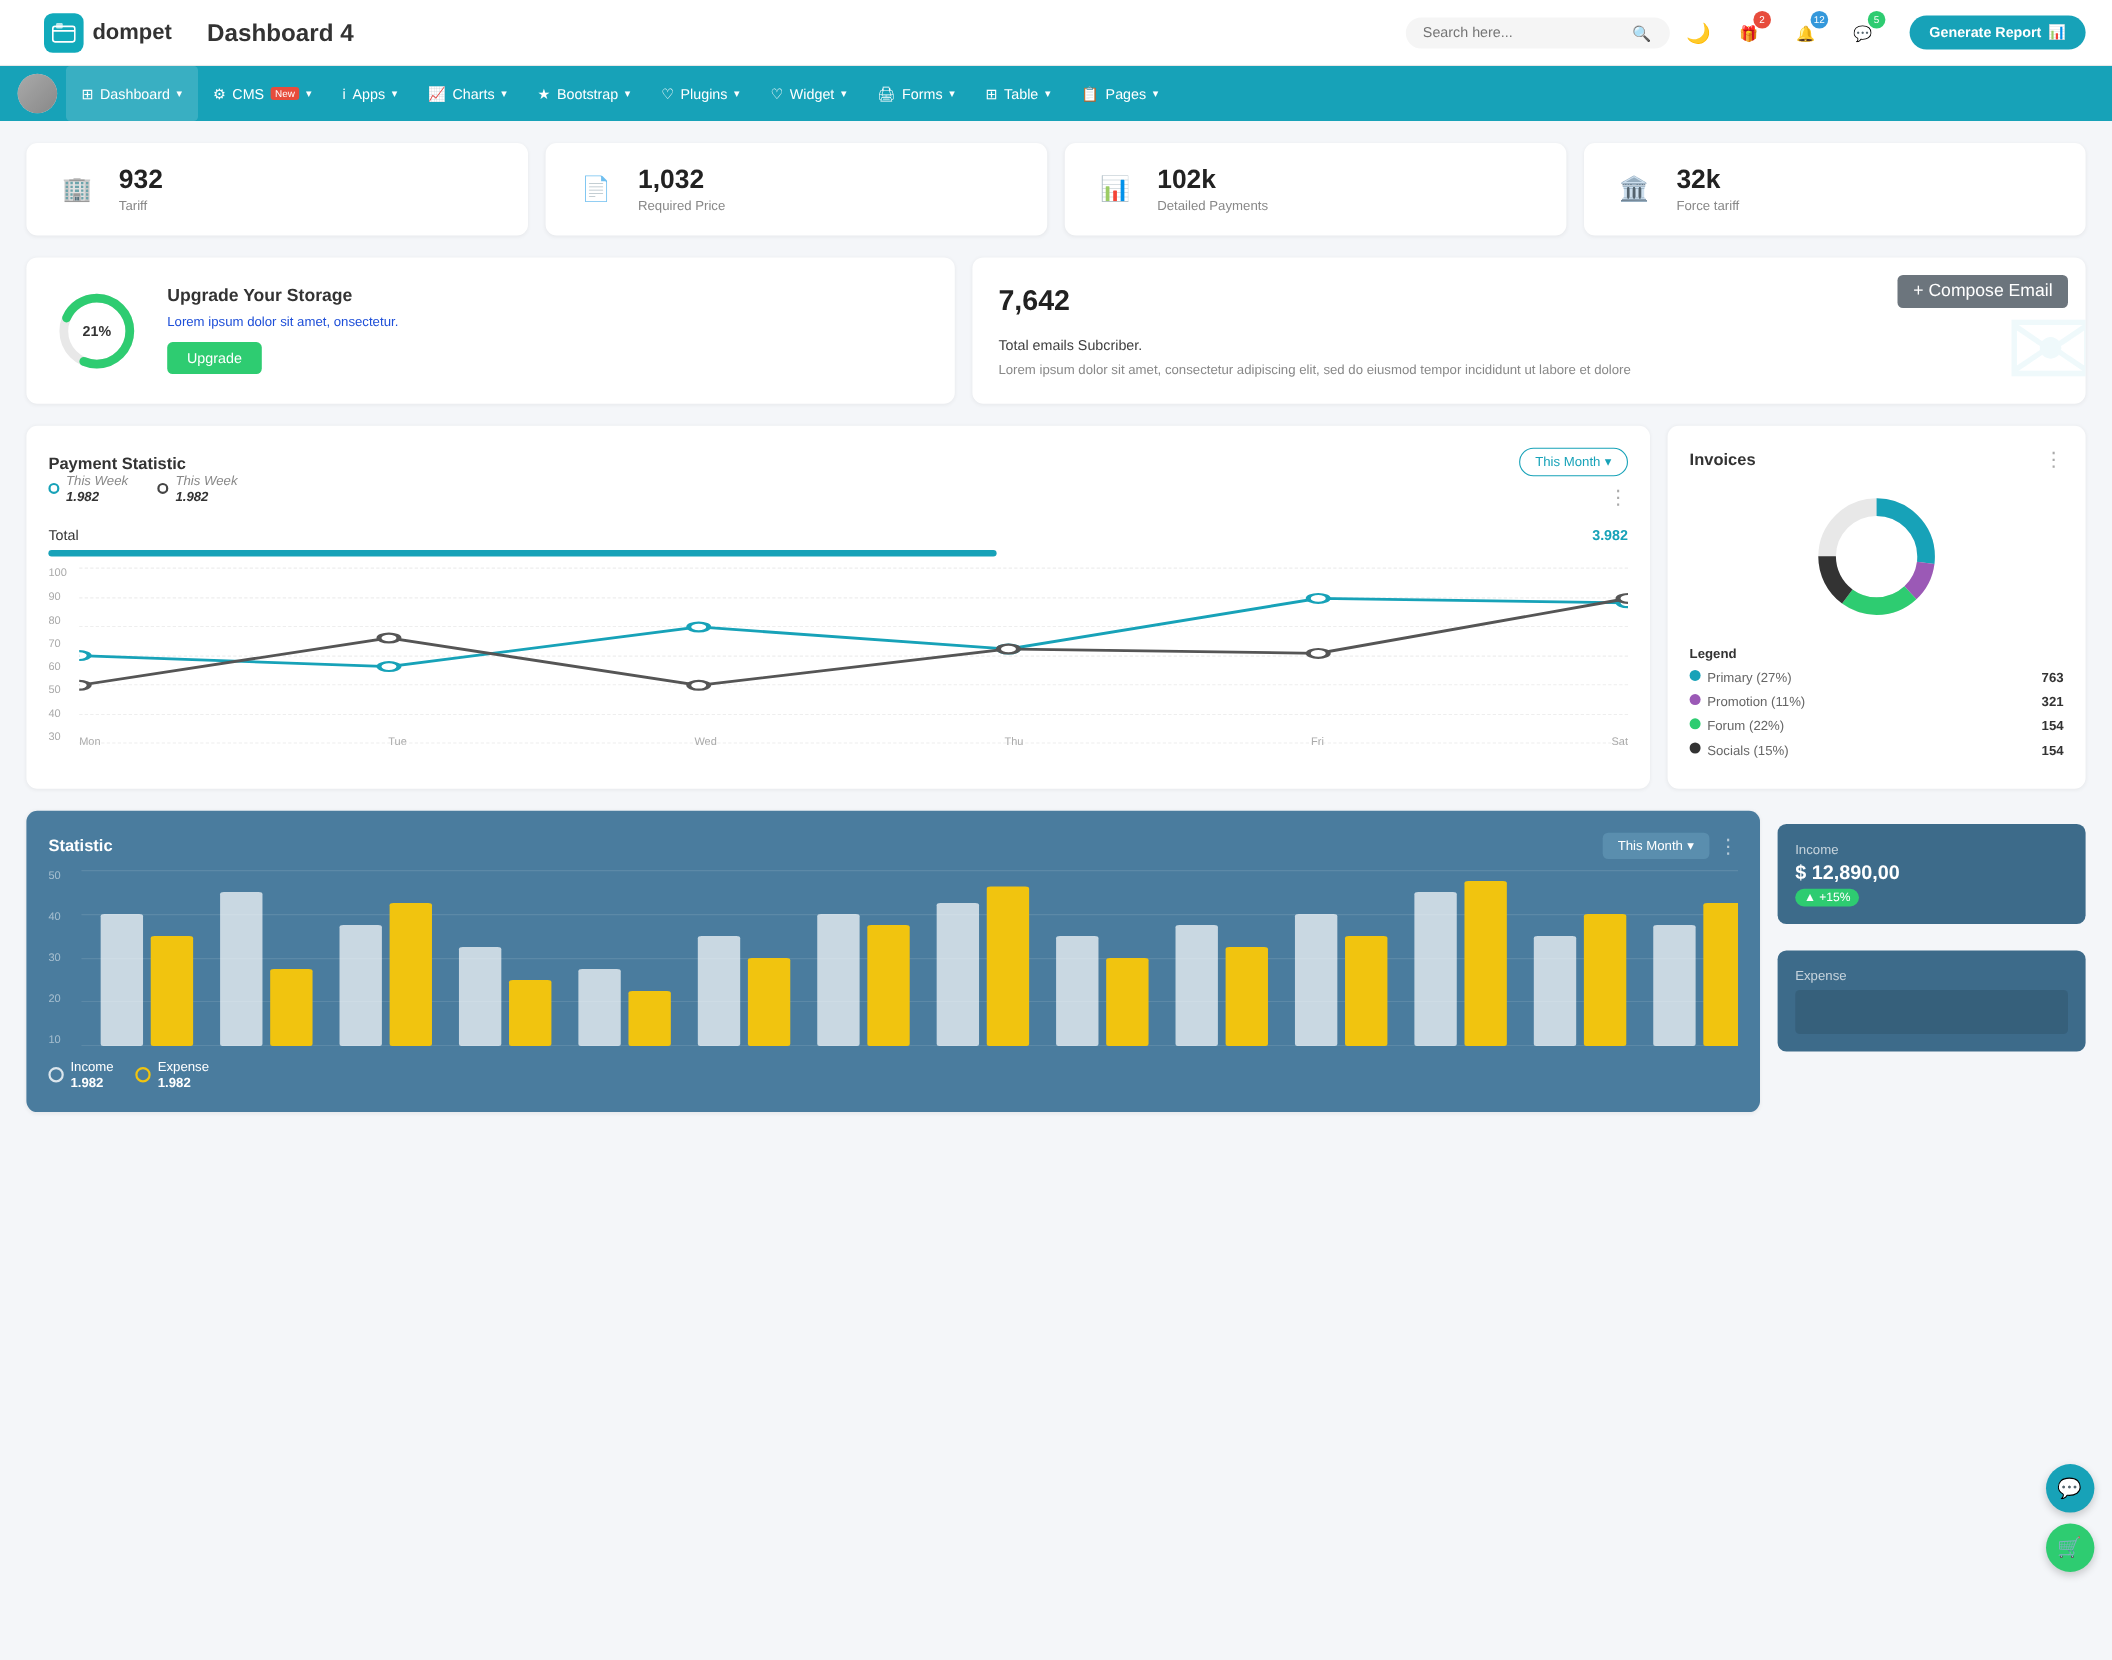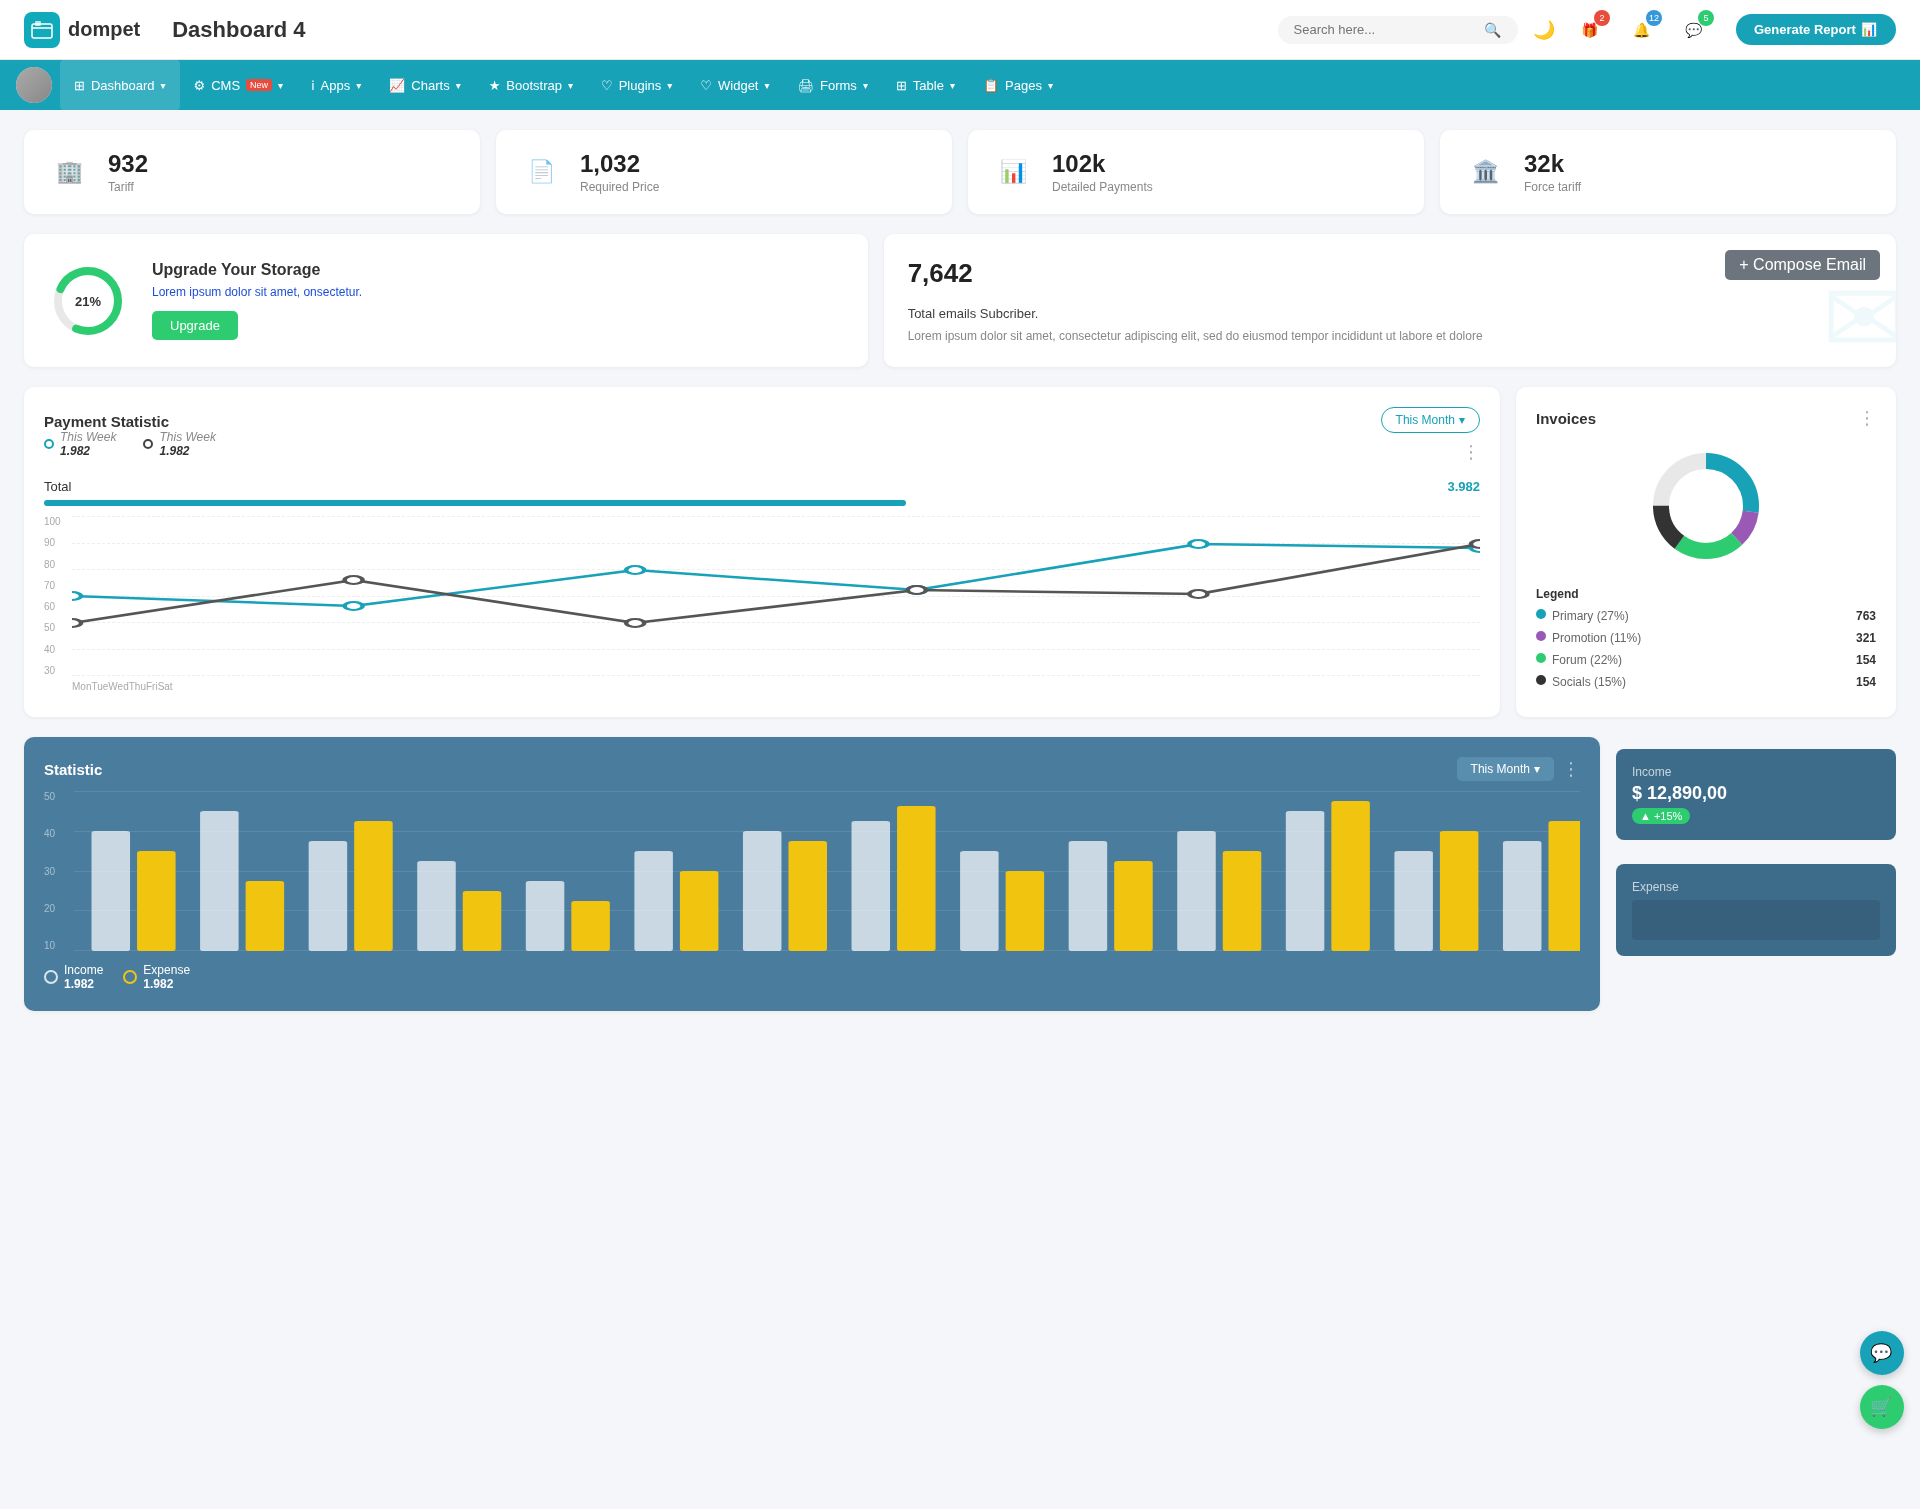--- a/index.html
+++ b/index.html
@@ -1,20 +1,20 @@
 <!DOCTYPE html>
 <html><head>
   <meta charset="utf-8">
   <style>
     * { margin: 0; padding: 0; box-sizing: border-box; }
     body { font-family: 'Segoe UI', Arial, sans-serif; background: #f4f6f9; color: #333; font-size: 14px; }
 
     
     .header { background: #fff; display: flex; align-items: center; padding: 0 24px; height: 60px; border-bottom: 1px solid #e8e8e8; }
-    .logo { display: flex; align-items: center; gap: 8px; margin-right: 32px; }
+    .logo { display: flex; align-items: center; gap: 8px; margin-right: 32px; margin-left: 16px; }
     .logo-icon { width: 36px; height: 36px; background: #1ab; border-radius: 8px; display: flex; align-items: center; justify-content: center; color: #fff; font-size: 18px; }
     .logo-text { font-size: 20px; font-weight: 700; color: #333; }
     .page-title { font-size: 22px; font-weight: 600; color: #333; flex: 1; }
     .search-bar { display: flex; align-items: center; background: #f5f5f5; border-radius: 20px; padding: 6px 16px; gap: 8px; width: 240px; }
     .search-bar input { border: none; background: transparent; outline: none; font-size: 13px; color: #666; width: 100%; }
     .header-icons { display: flex; align-items: center; gap: 16px; margin-left: 16px; }
     .icon-btn { position: relative; cursor: pointer; width: 36px; height: 36px; display: flex; align-items: center; justify-content: center; border-radius: 50%; }
     .badge { position: absolute; top: -2px; right: -2px; background: #e74c3c; color: #fff; border-radius: 50%; width: 16px; height: 16px; font-size: 9px; display: flex; align-items: center; justify-content: center; }
     .badge-blue { background: #3498db; }
     .badge-green { background: #2ecc71; }
@@ -71,21 +71,21 @@
     .legend-val { font-weight: 700; color: #333; display: block; }
     .month-select { background: #fff; border: 1.5px solid #17a2b8; border-radius: 20px; color: #17a2b8; padding: 5px 14px; font-size: 12px; cursor: pointer; display: flex; align-items: center; gap: 4px; }
     .payment-total { display: flex; justify-content: space-between; margin-bottom: 6px; font-size: 13px; }
     .total-bar { height: 6px; background: #17a2b8; border-radius: 3px; width: 60%; }
     .chart-area { margin-top: 10px; position: relative; height: 180px; }
     .chart-labels-y { position: absolute; left: 0; top: 0; bottom: 20px; display: flex; flex-direction: column; justify-content: space-between; font-size: 10px; color: #aaa; width: 24px; }
     .chart-inner { margin-left: 28px; height: 100%; position: relative; }
     .chart-grid { position: absolute; top: 0; left: 0; right: 0; bottom: 20px; display: flex; flex-direction: column; justify-content: space-between; }
     .grid-line { border-top: 1px dashed #eee; width: 100%; }
     .line-chart-svg { width: 100%; height: calc(100% - 20px); position: absolute; top: 0; left: 0; }
-    .chart-x-labels { position: absolute; bottom: 4px; left: 0; right: 0; display: flex; justify-content: flex-start; font-size: 10px; color: #aaa; }
+    .chart-x-labels { position: absolute; bottom: 16px; left: 0; right: 0; display: flex; justify-content: space-between; font-size: 10px; color: #aaa; }
 
     
     .invoices-card { background: #fff; border-radius: 10px; padding: 20px; box-shadow: 0 1px 4px rgba(0,0,0,0.06); }
     .invoices-header { display: flex; justify-content: space-between; align-items: center; margin-bottom: 12px; }
     .invoices-title { font-size: 15px; font-weight: 700; }
     .donut-chart-wrap { display: flex; justify-content: center; margin: 10px 0 16px; }
     .legend-list { font-size: 12px; }
     .legend-row { display: flex; align-items: flex-start; justify-content: space-between; margin-bottom: 8px; }
     .legend-color { width: 10px; height: 10px; border-radius: 50%; margin-right: 6px; flex-shrink: 0; }
     .legend-name { flex: 1; color: #666; }

